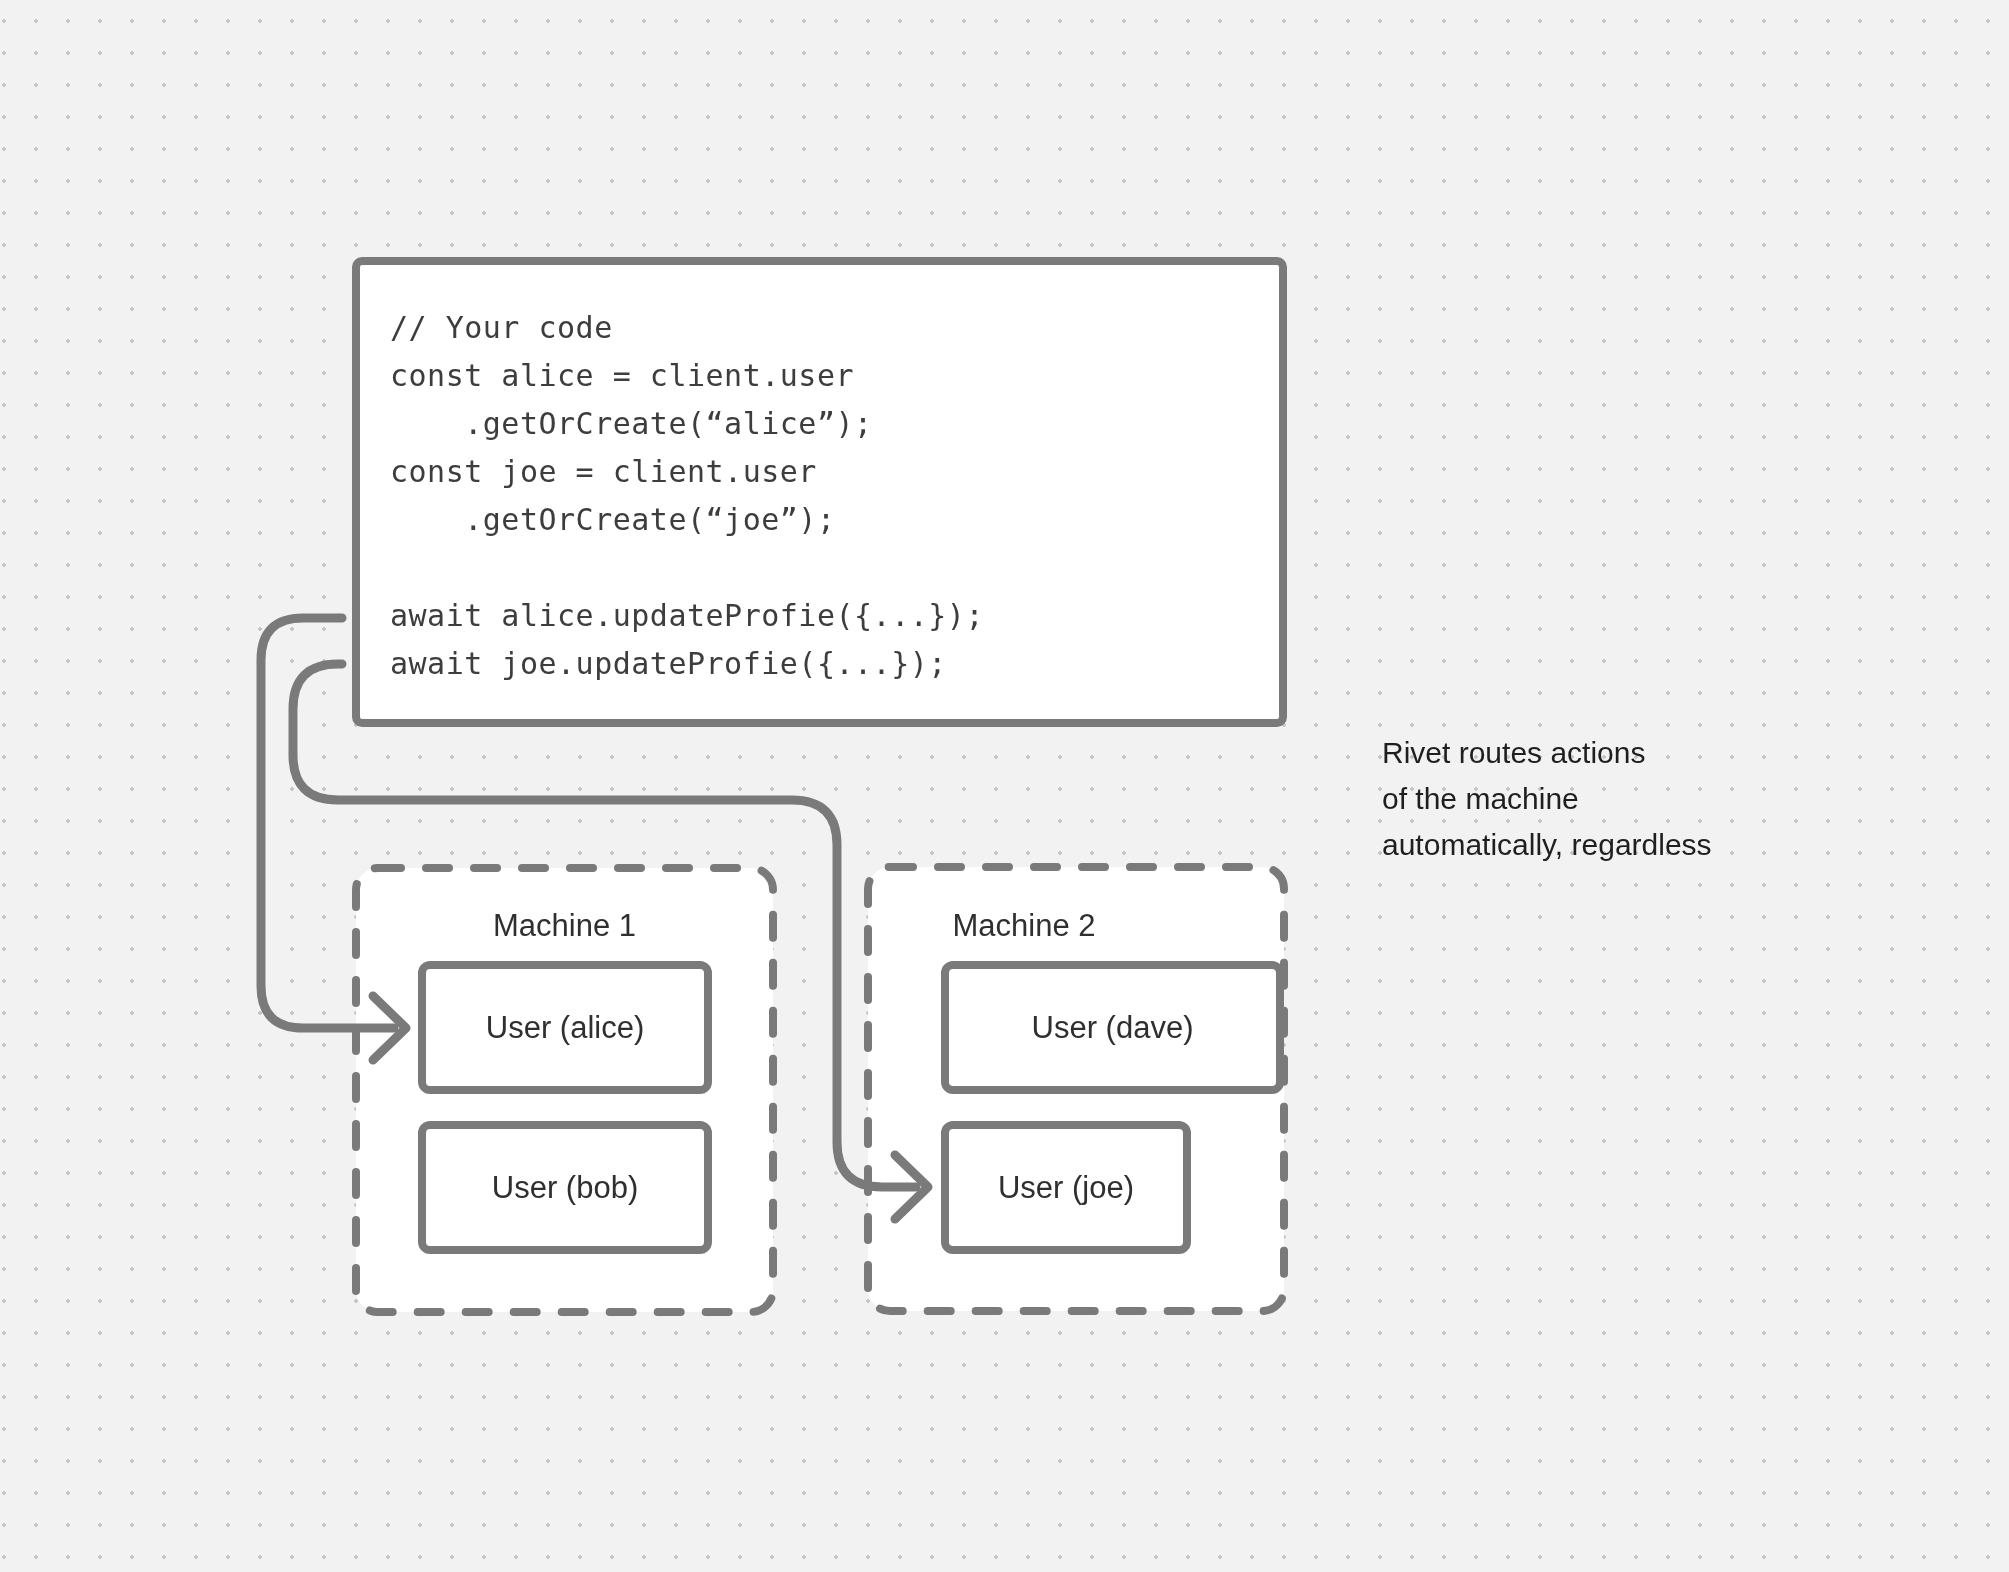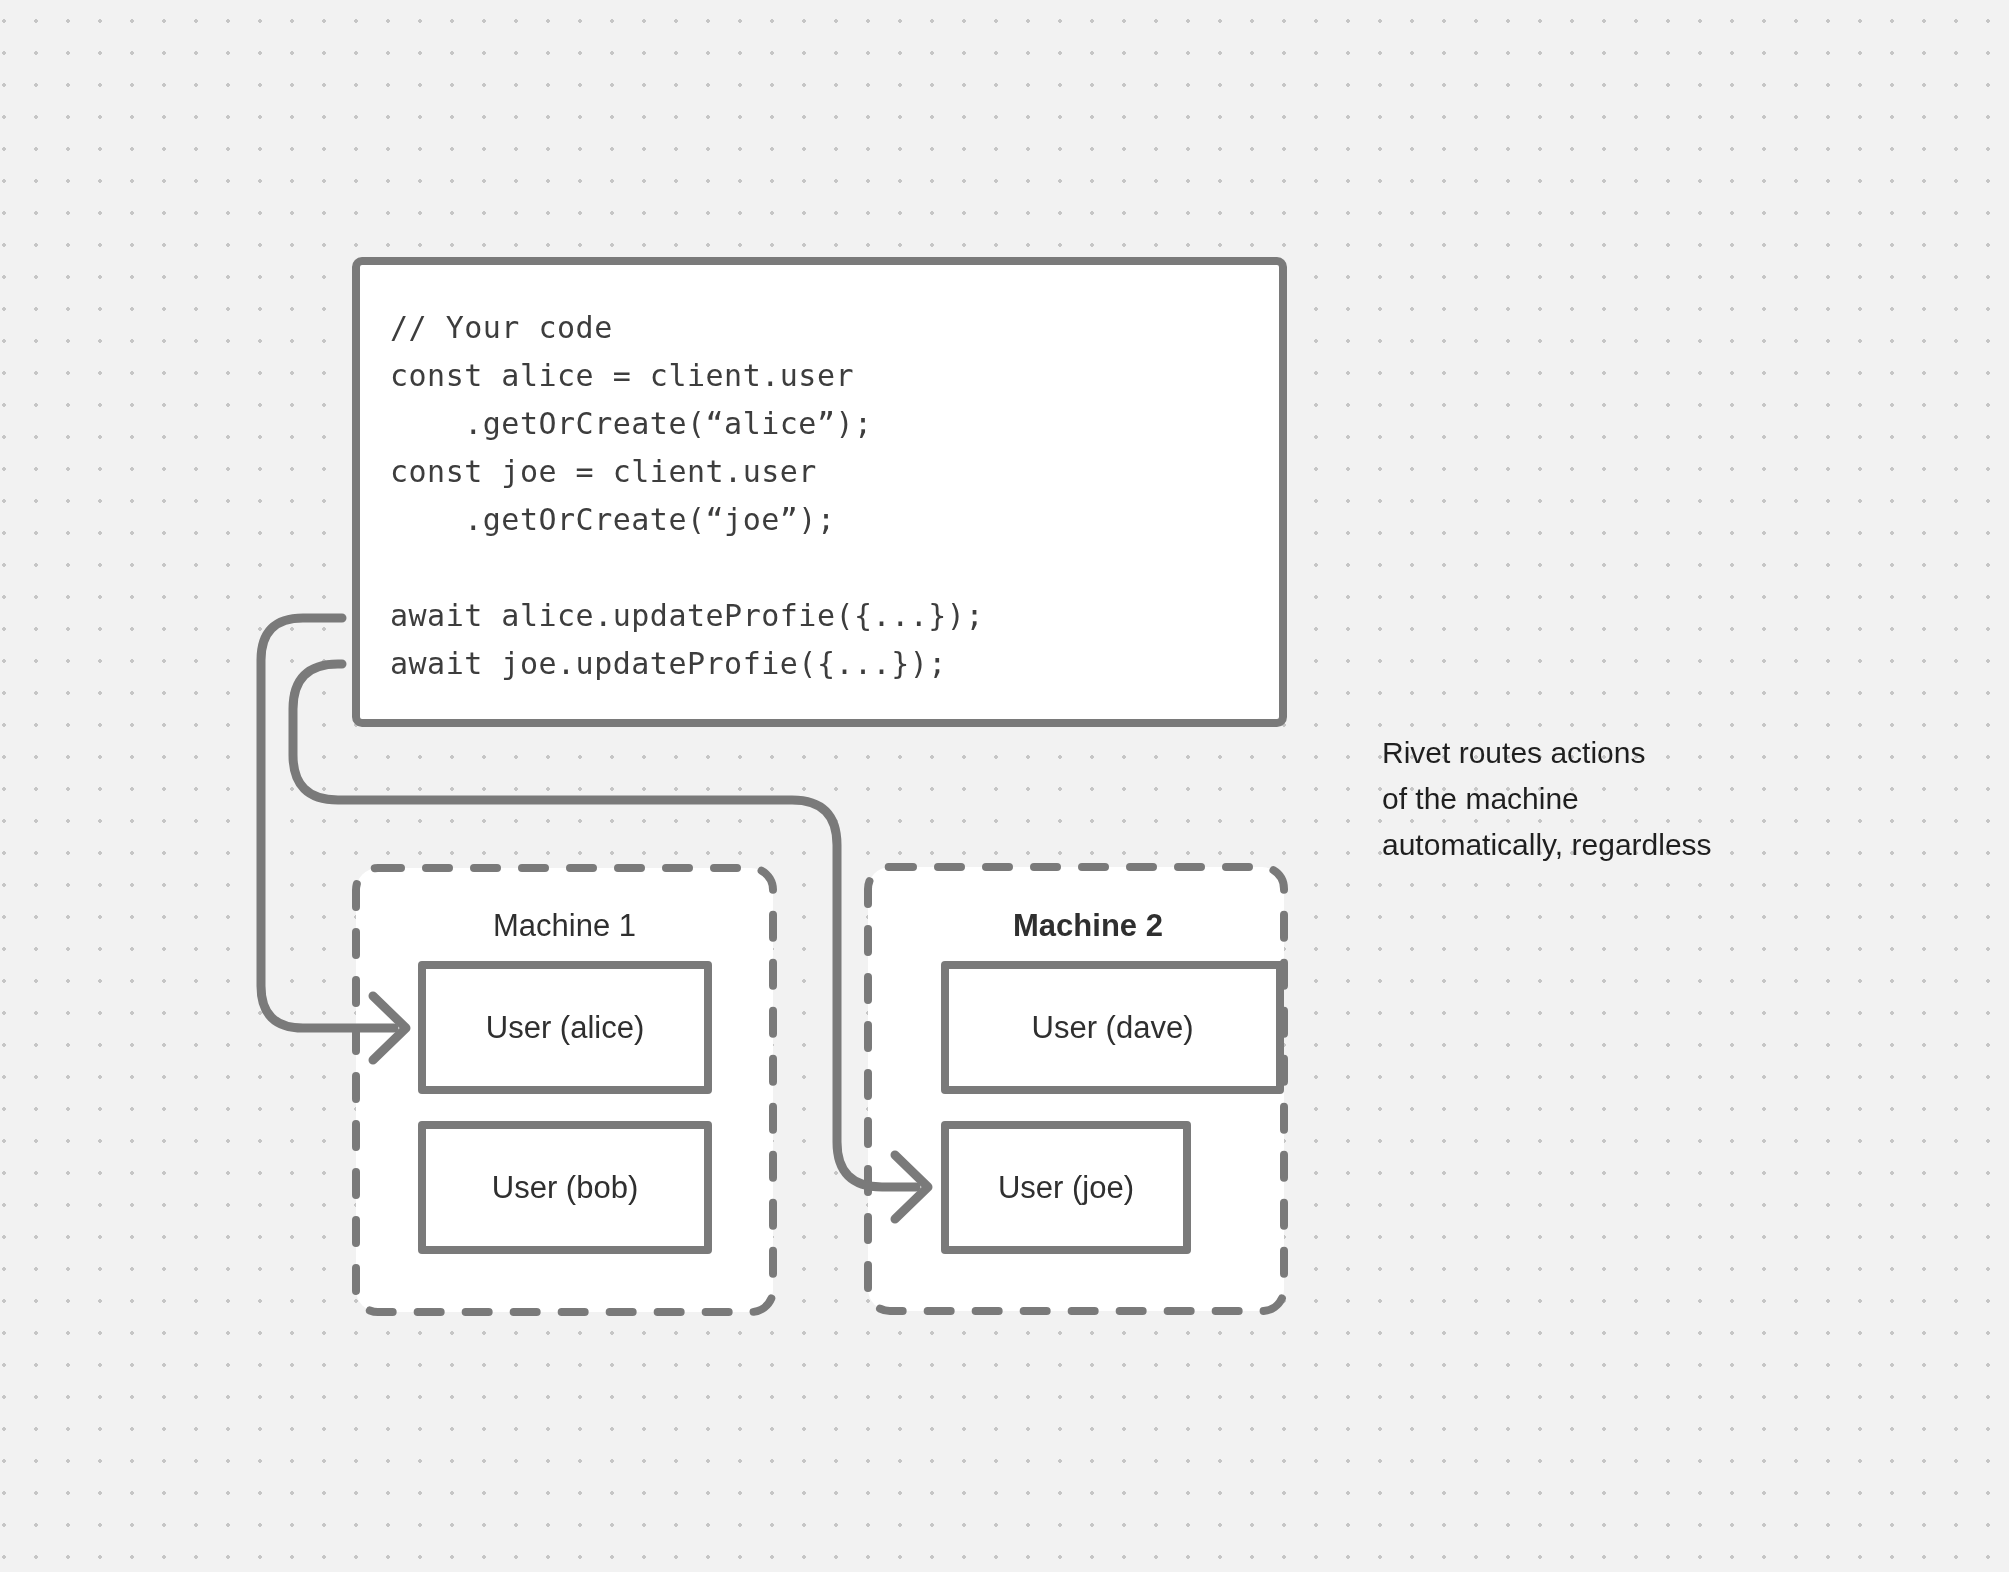--- a/index.html
+++ b/index.html
@@ -55,26 +55,26 @@
     color: var(--color-code_text, #3d3d3d);
   }
   .machine-title {
     position: absolute;
     top: 908px;
     text-align: center;
     font-size: 31px;
     color: var(--color-label_text, #2f2f2f);
   }
   .machine-title.m1 { left: 356px; width: 417px; }
-  .machine-title.m2 { left: 880px; width: 416px; font-weight: bold; }
+  .machine-title.m2 { left: 816px; width: 416px; }
   .user-box {
     display: flex;
     align-items: center;
     justify-content: center;
-    border-radius: 4px;
+    border-radius: 12px;
     font-size: 31px;
     color: var(--color-label_text, #2f2f2f);
   }
   .user-alice { left: 418px; top: 961px;  width: 294px; height: 133px; }
   .user-bob   { left: 418px; top: 1121px; width: 294px; height: 133px; }
   .user-dave  { left: 941px; top: 961px;  width: 343px; height: 133px; }
   .user-joe   { left: 941px; top: 1121px; width: 250px; height: 133px; }
   .annotation {
     position: absolute;
     left: 1382px; top: 730px;

